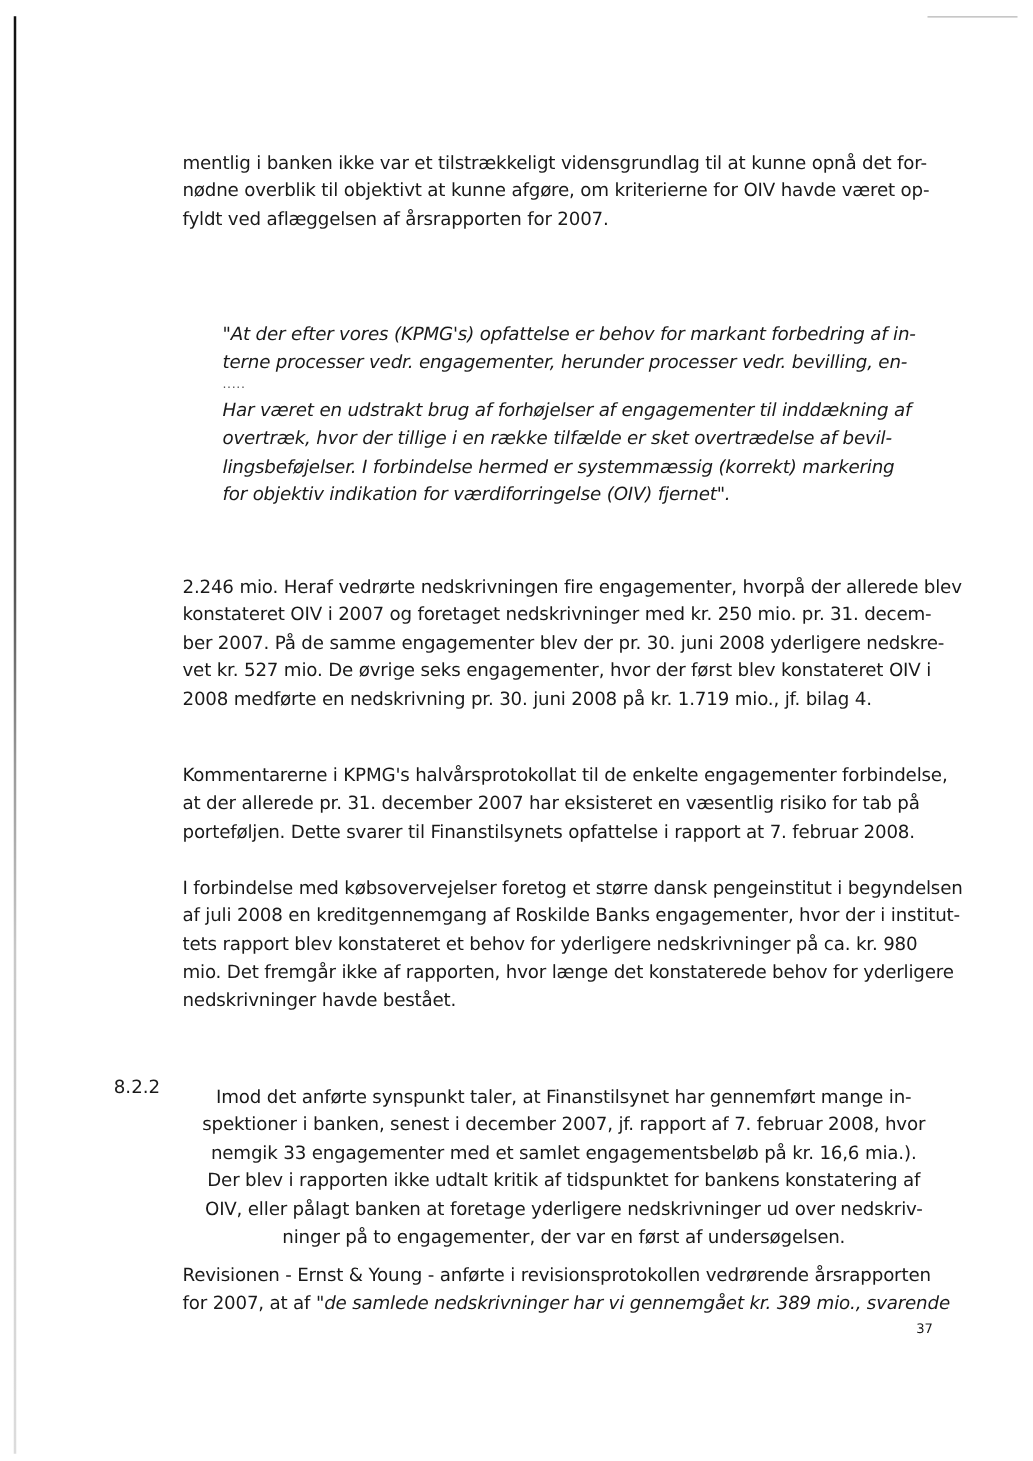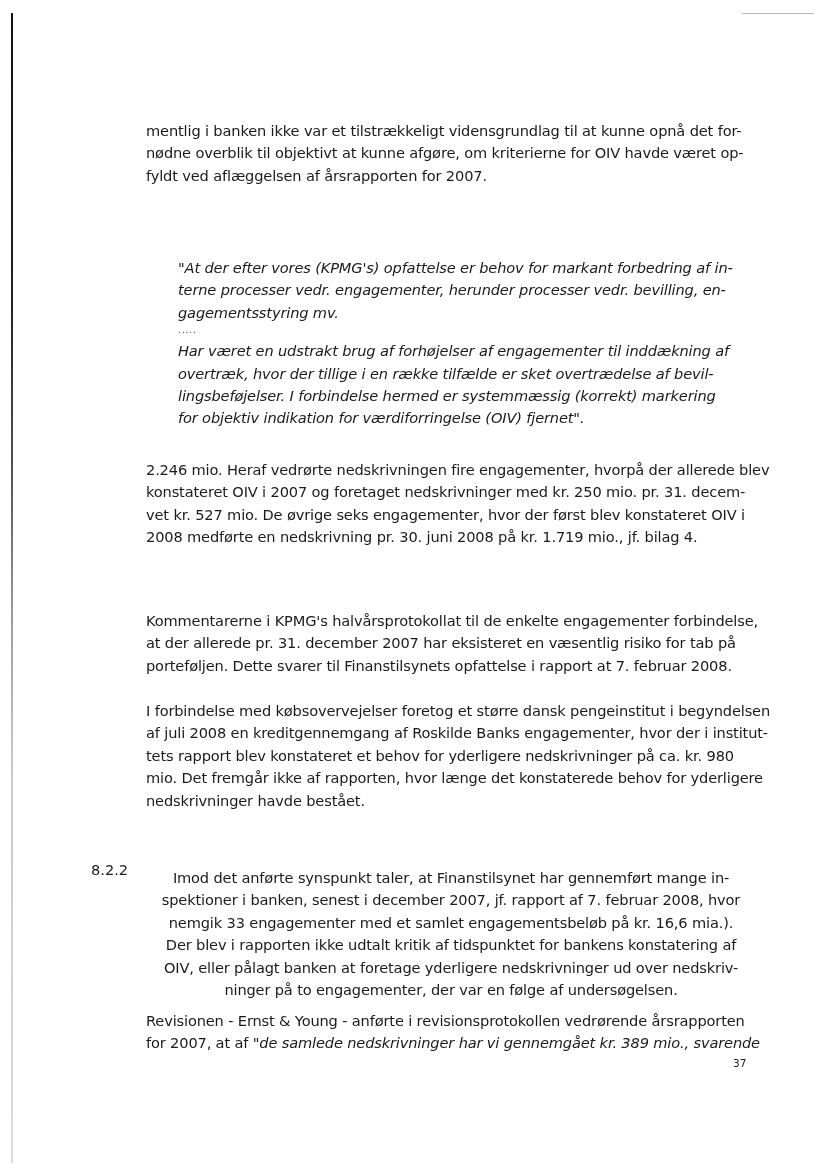--- a/index.html
+++ b/index.html
@@ -90,31 +90,31 @@
   <div class="text" style="top:120px;">
     <span class="line">mentlig i banken ikke var et tilstrækkeligt vidensgrundlag til at kunne opnå det for-</span>
     <span class="line">nødne overblik til objektivt at kunne afgøre, om kriterierne for OIV havde været op-</span>
     <span class="line">fyldt ved aflæggelsen af årsrapporten for 2007.</span>
   </div>
 
 
   <div class="text quote" style="top:257px;">
     <span class="line">"At der efter vores (KPMG's) opfattelse er behov for markant forbedring af in-</span>
     <span class="line">terne processer vedr. engagementer, herunder processer vedr. bevilling, en-</span>
-    <span class="line">gagementsstyring mv.</span>
     <span class="ellipsis">.....</span>
     <span class="line">Har været en udstrakt brug af forhøjelser af engagementer til inddækning af</span>
     <span class="line">overtræk, hvor der tillige i en række tilfælde er sket overtrædelse af bevil-</span>
     <span class="line">lingsbeføjelser. I forbindelse hermed er systemmæssig (korrekt) markering</span>
     <span class="line">for objektiv indikation for værdiforringelse (OIV) fjernet".</span>
   </div>
 
   <div class="text" style="top:459px;">
     <span class="line">2.246 mio. Heraf vedrørte nedskrivningen fire engagementer, hvorpå der allerede blev</span>
     <span class="line">konstateret OIV i 2007 og foretaget nedskrivninger med kr. 250 mio. pr. 31. decem-</span>
+    <span class="line">ber 2007. På de samme engagementer blev der pr. 30. juni 2008 yderligere nedskre-</span>
     <span class="line">vet kr. 527 mio. De øvrige seks engagementer, hvor der først blev konstateret OIV i</span>
     <span class="line">2008 medførte en nedskrivning pr. 30. juni 2008 på kr. 1.719 mio., jf. bilag 4.</span>
   </div>
 
   <div class="text" style="top:610px;">
     <span class="line">Kommentarerne i KPMG's halvårsprotokollat til de enkelte engagementer forbindelse,</span>
     <span class="line">at der allerede pr. 31. december 2007 har eksisteret en væsentlig risiko for tab på</span>
     <span class="line">porteføljen. Dette svarer til Finanstilsynets opfattelse i rapport at 7. februar 2008.</span>
   </div>
 
@@ -126,21 +126,21 @@
     <span class="line">nedskrivninger havde bestået.</span>
   </div>
 
   <div class="section-num" style="top:859px;margin-left:13px;">8.2.2</div>
   <div class="text" style="top:867px;text-align:center;">
     <span class="line">Imod det anførte synspunkt taler, at Finanstilsynet har gennemført mange in-</span>
     <span class="line">spektioner i banken, senest i december 2007, jf. rapport af 7. februar 2008, hvor</span>
     <span class="line">nemgik 33 engagementer med et samlet engagementsbeløb på kr. 16,6 mia.).</span>
     <span class="line">Der blev i rapporten ikke udtalt kritik af tidspunktet for bankens konstatering af</span>
     <span class="line">OIV, eller pålagt banken at foretage yderligere nedskrivninger ud over nedskriv-</span>
-    <span class="line">ninger på to engagementer, der var en følge af undersøgelsen.</span>
+    <span class="line">ninger på to engagementer, der var en først af undersøgelsen.</span>
   </div>
 
   <div class="text" style="top:1010px;">
     <span class="line">Revisionen - Ernst &amp; Young - anførte i revisionsprotokollen vedrørende årsrapporten</span>
     <span class="line"><span>for 2007, at af </span><em>"de samlede nedskrivninger har vi gennemgået kr. 389 mio., svarende</em></span>
   </div>
 
   <div class="page-number">37</div>
 
 </div>

